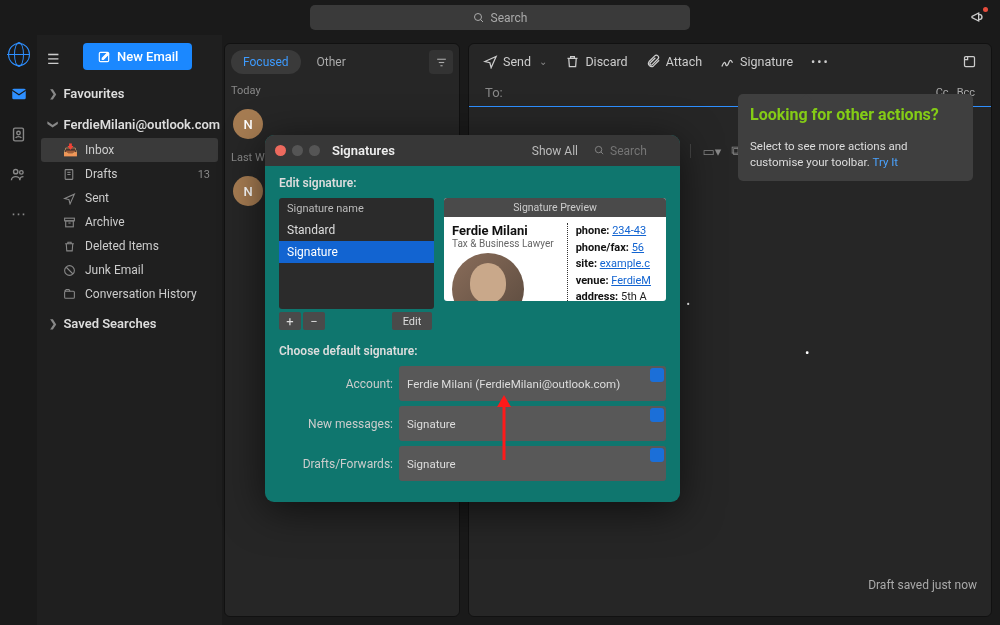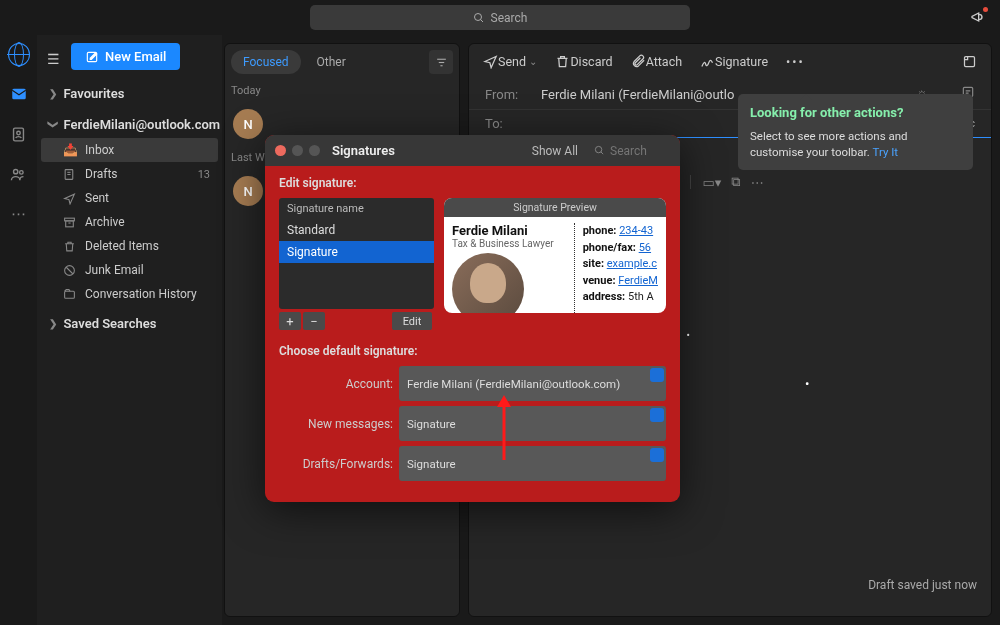--- a/index.html
+++ b/index.html
@@ -10,83 +10,83 @@
 .megaphone::after{content:"";position:absolute;top:-2px;right:-2px;width:5px;height:5px;background:#e74c3c;border-radius:50%}
 .app{display:flex;height:590px}
 .rail{width:37px;background:#1a1a1a;display:flex;flex-direction:column;align-items:center;padding-top:8px;gap:18px}
 .rail-item{width:22px;height:22px;display:flex;align-items:center;justify-content:center;color:#888;font-size:15px;cursor:pointer}
 .rail-item.active{color:#2e8fff}
 .globe{width:23px;height:23px;border:1.5px solid #2e8fff;border-radius:50%;position:relative}
 .globe::before{content:"";position:absolute;top:-1.5px;left:50%;width:8px;height:23px;border:1.5px solid #2e8fff;border-radius:50%;transform:translateX(-50%)}
 .globe::after{content:"";position:absolute;left:-1.5px;top:50%;height:0;width:23px;border-top:1.5px solid #2e8fff}
 .sidebar{width:185px;background:#1f1f1f;padding:8px 0}
 .hamburger{display:inline-block;width:16px;color:#ccc;margin:4px 8px 0 10px;font-size:14px;vertical-align:middle}
-.new-email{display:inline-flex;align-items:center;gap:6px;background:#1b88ff;color:#fff;border:none;padding:6px 14px;border-radius:4px;font-size:13px;font-weight:500;cursor:pointer;margin-left:0}
+.new-email{display:inline-flex;align-items:center;gap:6px;background:#1b88ff;color:#fff;border:none;padding:6px 14px;border-radius:4px;font-size:13px;font-weight:500;cursor:pointer;margin-left:12px}
 .section-head{display:flex;align-items:center;padding:10px 12px 6px;font-size:13px;font-weight:600;color:#ddd;gap:6px;cursor:pointer}
 .chev{font-size:10px;color:#888}
 .folder{display:flex;align-items:center;padding:5px 12px 5px 26px;font-size:12px;color:#ccc;gap:8px;cursor:pointer;position:relative}
 .folder.selected{background:#3a3a3a;border-radius:3px;margin:0 4px;padding-left:22px}
 .folder.selected .ficon{color:#2e8fff}
 .ficon{width:14px;color:#888;font-size:12px}
 .badge{position:absolute;right:12px;font-size:11px;color:#888}
 .msglist{width:236px;background:#262626;border:1px solid #111;border-radius:6px;margin:8px 4px 8px 2px;padding:6px}
 .tabs{display:flex;align-items:center;gap:4px;margin-bottom:10px}
 .tab{padding:5px 12px;border-radius:13px;font-size:12px;color:#aaa;cursor:pointer}
 .tab.active{background:#3a3a3a;color:#3d9bff}
 .filter-icon{margin-left:auto;width:24px;height:24px;display:flex;align-items:center;justify-content:center;background:#333;border-radius:4px;color:#aaa;cursor:pointer}
 .day{font-size:11px;color:#888;margin:6px 0}
 .msgrow{display:flex;align-items:center;gap:8px;padding:6px 2px}
 .avatar{width:30px;height:30px;border-radius:50%;background:#a67c52;color:#fff;display:flex;align-items:center;justify-content:center;font-size:13px;font-weight:500}
 .compose{flex:1;background:#262626;border:1px solid #111;border-radius:6px;margin:8px 8px 8px 4px;position:relative;overflow:hidden}
 .ctoolbar{display:flex;align-items:center;gap:18px;padding:10px 14px;font-size:12.5px;color:#ccc}
-.ctool{display:flex;align-items:center;cursor:pointer}
+.ctool{display:flex;align-items:center;gap:5px;cursor:pointer}
 .ctool svg,.ctool .ico{width:15px;height:15px}
 .ellips{letter-spacing:2px;cursor:pointer}
 .square-icon{margin-left:auto;color:#ccc;cursor:pointer}
 .tooltip{position:absolute;right:18px;top:50px;width:235px;background:#3f3f3f;border-radius:5px;padding:10px 12px;font-size:11.5px;color:#ddd;z-index:5;line-height:1.4}
 .tooltip::before{content:"";position:absolute;top:-6px;left:62px;border:6px solid transparent;border-bottom-color:#3f3f3f}
-.tooltip b{display:block;font-size:13px;margin-bottom:6px;color:#86efac}
+.tooltip b{display:block;font-size:16px;margin-bottom:12px;color:#84cc16}
 .tooltip .tryit{color:#4aa3ff;cursor:pointer}
 .crow{display:flex;align-items:center;padding:6px 16px;border-bottom:1px solid #333;font-size:13px}
 .crow .lbl{width:56px;color:#888}
 .crow .val{flex:1;color:#ccc}
 .crow .ricons{display:flex;gap:10px;color:#888;font-size:13px}
 .crow.to-row{border-bottom:1px solid #2e8fff}
 .priority{margin-left:auto;font-size:12px;color:#aaa;cursor:pointer}
 .fmtbar{display:flex;align-items:center;gap:10px;padding:8px 16px;color:#888;font-size:13px;flex-wrap:wrap}
 .fmtbar span{cursor:pointer}
 .fmtbar .sep{width:1px;height:14px;background:#444;margin:0 2px}
 .body-area{padding:10px 16px;font-size:13px;color:#ccc;line-height:1.6}
 .dots{letter-spacing:3px;color:#fff;font-size:10px}
 .lnk{color:#4aa3ff;text-decoration:underline}
 .lnk.b{font-weight:700}
 .draft-saved{position:absolute;right:14px;bottom:24px;font-size:12px;color:#aaa}
 
-.dialog{position:absolute;left:265px;top:135px;width:415px;background:#b91c1c;border-radius:9px;box-shadow:0 8px 40px rgba(0,0,0,.6);z-index:10;overflow:hidden}
+.dialog{position:absolute;left:265px;top:135px;width:415px;background:#0f766e;border-radius:9px;box-shadow:0 8px 40px rgba(0,0,0,.6);z-index:10;overflow:hidden}
 .dlg-title{display:flex;align-items:center;padding:8px 10px;background:#373737;gap:6px}
 .tl{width:11px;height:11px;border-radius:50%}
 .tl.r{background:#ed6a5e}.tl.y{background:#555}.tl.g{background:#555}
 .dlg-title h3{font-size:13px;font-weight:600;color:#eee;margin-left:6px}
 .showall{margin-left:auto;font-size:12px;color:#bbb;cursor:pointer}
 .dlg-search{margin-left:10px;display:flex;align-items:center;gap:5px;color:#888;font-size:12px}
 .dlg-search input{background:transparent;border:none;color:#ccc;font-size:12px;width:60px;outline:none}
 .dlg-body{padding:10px 14px 16px}
 .subh{font-size:12px;font-weight:600;color:#ddd;margin-bottom:8px}
 .sig-split{display:flex;gap:10px}
 .sig-list{width:155px}
 .sig-head{background:#2b2b2b;padding:4px 8px;font-size:11px;color:#bbb;border-radius:3px 3px 0 0}
 .sig-item{background:#2b2b2b;padding:4px 8px;font-size:12px;color:#ddd;cursor:pointer}
 .sig-item.sel{background:#1264d1;color:#fff}
 .sig-empty{background:#2b2b2b;height:46px;border-radius:0 0 3px 3px}
 .sig-actions{display:flex;margin-top:3px;gap:0}
 .sig-btn{background:#4a4a4a;border:none;color:#ddd;width:22px;height:18px;font-size:13px;cursor:pointer;border-radius:2px;margin-right:2px}
 .sig-btn.edit{margin-left:auto;width:40px;font-size:11px}
-.preview{flex:1;background:#fff;border-radius:8px;overflow:hidden;position:relative;height:115px}
+.preview{flex:1;background:#fff;border-radius:3px;overflow:hidden;position:relative;height:103px}
 .pv-head{background:#4a4a4a;color:#ccc;text-align:center;font-size:10.5px;padding:3px}
-.pv-body{padding:6px 8px;display:flex;gap:20px;color:#222;font-size:10px}
+.pv-body{padding:6px 8px;display:flex;gap:13px;color:#222;font-size:10px}
 .pv-name{font-size:13px;font-weight:700;color:#111}
 .pv-role{font-size:10px;color:#666}
 .pv-img{width:72px;height:72px;border-radius:50%;background:linear-gradient(135deg,#8a6d5a,#5a4a3e);margin-top:4px;overflow:hidden;position:relative}
 .pv-img::after{content:"";position:absolute;left:18px;top:10px;width:36px;height:40px;background:#c9a88a;border-radius:50% 50% 45% 45%}
 .pv-details{border-left:1px dotted #333;padding-left:8px;font-size:11px;line-height:1.5}
 .pv-details b{color:#111}
 .pv-details a{color:#1264d1;text-decoration:underline}
 .choose{margin-top:14px}
 .formrow{display:flex;align-items:center;margin-bottom:5px;font-size:12px}
 .formrow label{width:120px;text-align:right;color:#ccc;padding-right:6px}
@@ -285,34 +285,20 @@
           </svg>
         </div>
     </div>
 
     <div class="tooltip">
       <b>Looking for other actions?</b>
       <span>Select to see more actions and customise your toolbar.</span>
       <span class="tryit">Try It</span>
     </div>
 
-    <div class="crow">
-      <span class="lbl">From:</span>
-      <span class="val">Ferdie Milani (FerdieMilani@outlo</span>
-      <span class="ricons">
-        <span>☼</span>
-        <span>︽</span>
-        <span>
-            <svg width="14" height="14" viewBox="0 0 24 24" fill="none" stroke="#888" stroke-width="2">
-              <rect x="4" y="4" width="16" height="16" rx="2"></rect>
-              <path d="M8 10h8M8 14h5"></path>
-            </svg>
-          </span>
-      </span>
-    </div>
     <div class="crow to-row">
       <span class="lbl">To:</span>
       <span class="val"></span>
       <span class="cc">Cc</span>
       <span class="cc" style="margin-left:8px">Bcc</span>
     </div>
     <div class="crow" style="border:none;padding-top:8px">
       <span class="priority"><span>Priority</span> ⌄</span>
     </div>
 

